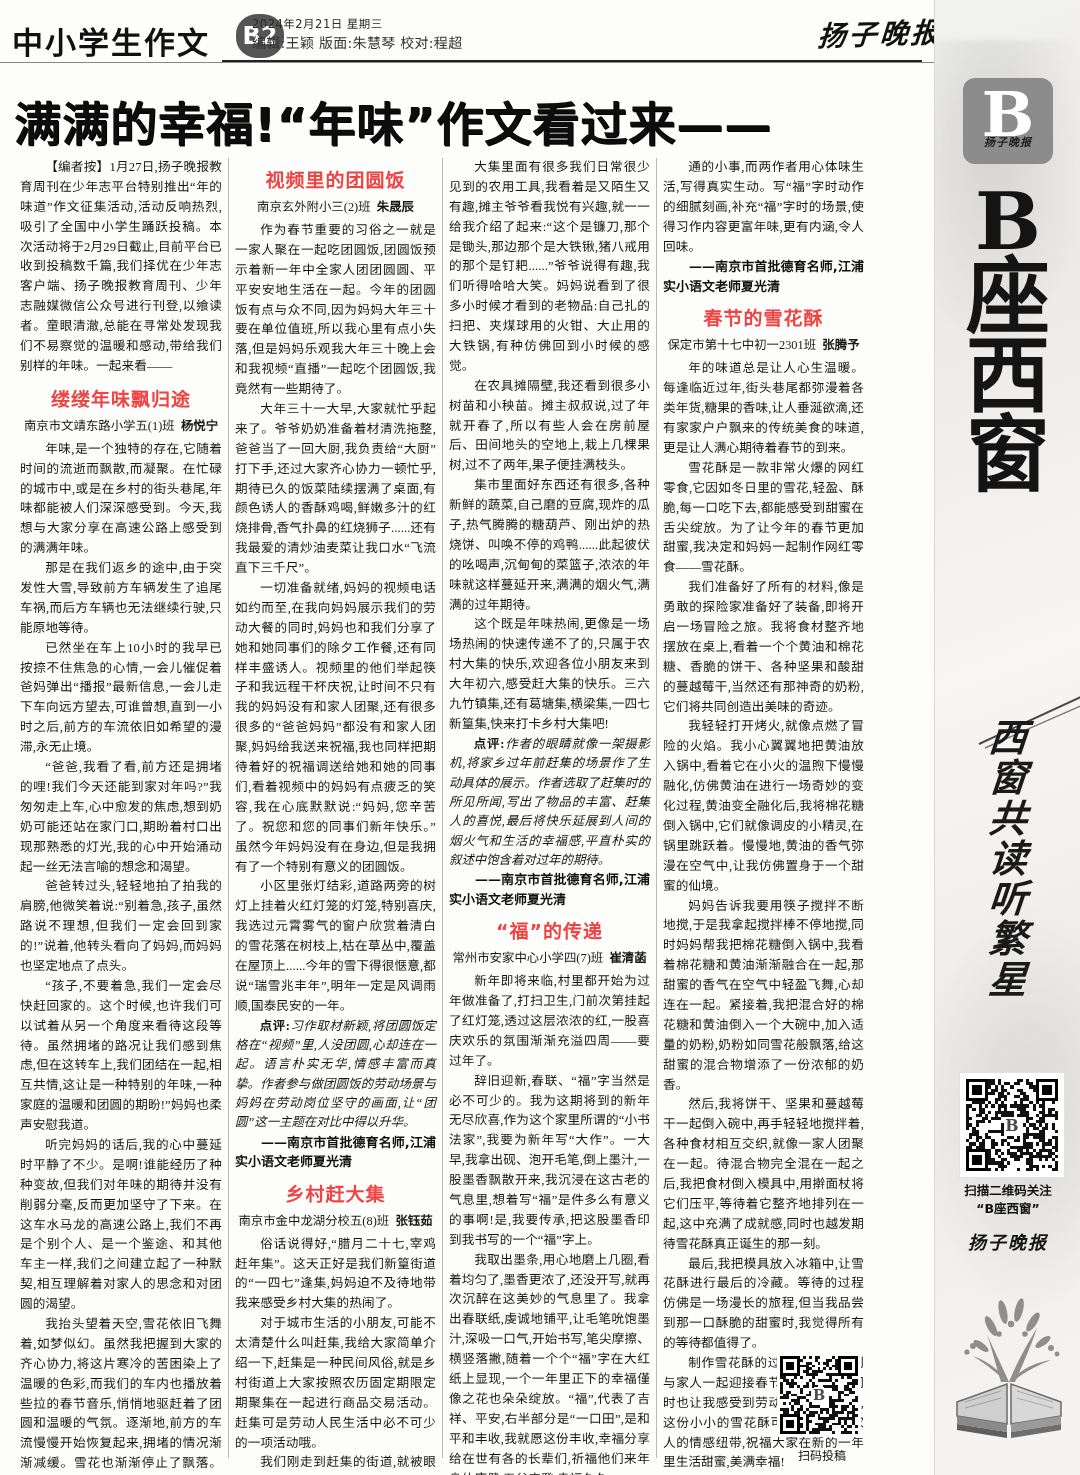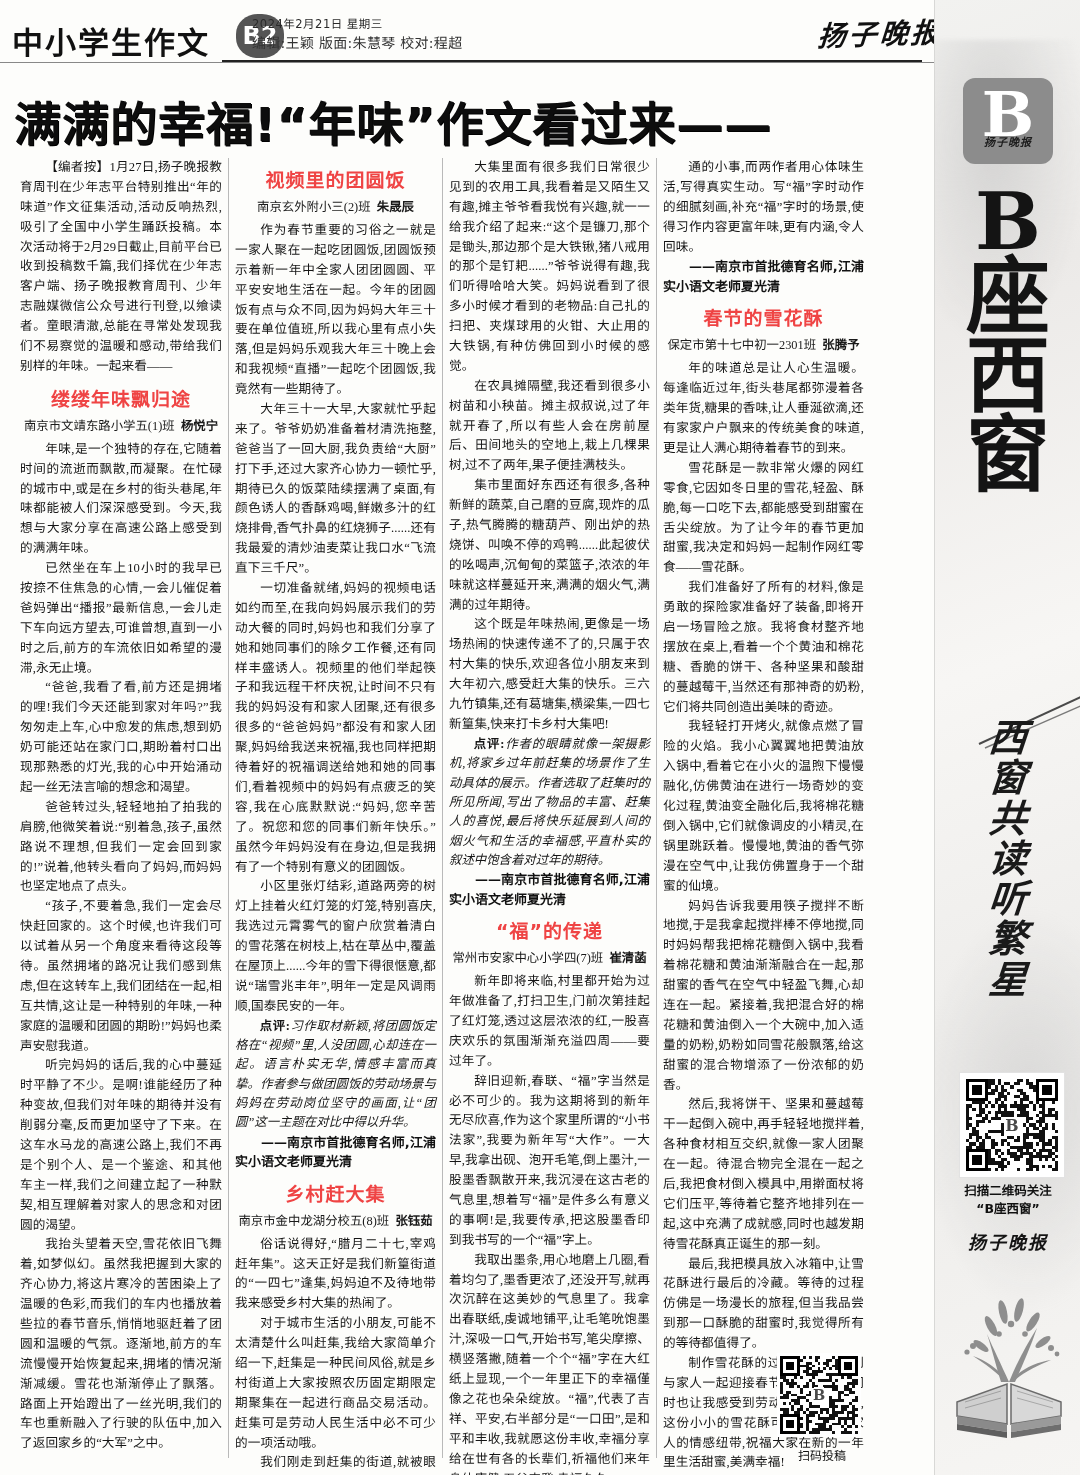--- a/index.html
+++ b/index.html
@@ -237,20 +237,21 @@
   </div>
 
   <div class="headline">满满的幸福!“年味”作文看过来——</div>
 
   <div class="cols">
     <div class="col" id="col0">
         <p class="body">【编者按】1月27日,扬子晚报教育周刊在少年志平台特别推出“年的味道”作文征集活动,活动反响热烈,吸引了全国中小学生踊跃投稿。本次活动将于2月29日截止,目前平台已收到投稿数千篇,我们择优在少年志客户端、扬子晚报教育周刊、少年志融媒微信公众号进行刊登,以飨读者。童眼清澈,总能在寻常处发现我们不易察觉的温暖和感动,带给我们别样的年味。一起来看——</p>
         <div class="art-title">缕缕年味飘归途</div>
         <div class="art-byline"><span>南京市文靖东路小学五(1)班</span>&nbsp; <b>杨悦宁</b></div>
         <p class="body">年味,是一个独特的存在,它随着时间的流逝而飘散,而凝聚。在忙碌的城市中,或是在乡村的街头巷尾,年味都能被人们深深感受到。今天,我想与大家分享在高速公路上感受到的满满年味。</p>
+        <p class="body">那是在我们返乡的途中,由于突发性大雪,导致前方车辆发生了追尾车祸,而后方车辆也无法继续行驶,只能原地等待。</p>
         <p class="body">已然坐在车上10小时的我早已按捺不住焦急的心情,一会儿催促着爸妈弹出“播报”最新信息,一会儿走下车向远方望去,可谁曾想,直到一小时之后,前方的车流依旧如希望的漫滞,永无止境。</p>
         <p class="body">“爸爸,我看了看,前方还是拥堵的哩!我们今天还能到家对年吗?”我匆匆走上车,心中愈发的焦虑,想到奶奶可能还站在家门口,期盼着村口出现那熟悉的灯光,我的心中开始涌动起一丝无法言喻的想念和渴望。</p>
         <p class="body">爸爸转过头,轻轻地拍了拍我的肩膀,他微笑着说:“别着急,孩子,虽然路说不理想,但我们一定会回到家的!”说着,他转头看向了妈妈,而妈妈也坚定地点了点头。</p>
         <p class="body">“孩子,不要着急,我们一定会尽快赶回家的。这个时候,也许我们可以试着从另一个角度来看待这段等待。虽然拥堵的路况让我们感到焦虑,但在这转车上,我们团结在一起,相互共情,这让是一种特别的年味,一种家庭的温暖和团圆的期盼!”妈妈也柔声安慰我道。</p>
         <p class="body">听完妈妈的话后,我的心中蔓延时平静了不少。是啊!谁能经历了种种变故,但我们对年味的期待并没有削弱分毫,反而更加坚守了下来。在这车水马龙的高速公路上,我们不再是个别个人、是一个鉴途、和其他车主一样,我们之间建立起了一种默契,相互理解着对家人的思念和对团圆的渴望。</p>
         <p class="body">我抬头望着天空,雪花依旧飞舞着,如梦似幻。虽然我把握到大家的齐心协力,将这片寒冷的苦困染上了温暖的色彩,而我们的车内也播放着些拉的春节音乐,悄悄地驱赶着了团圆和温暖的气氛。逐渐地,前方的车流慢慢开始恢复起来,拥堵的情况渐渐减缓。雪花也渐渐停止了飘落。路面上开始蹬出了一丝光明,我们的车也重新融入了行驶的队伍中,加入了返回家乡的“大军”之中。</p>
       </div>
     <div class="col" id="col1">
         <div class="art-title">视频里的团圆饭</div>
         <div class="art-byline"><span>南京玄外附小三(2)班</span>&nbsp; <b>朱晟辰</b></div>

